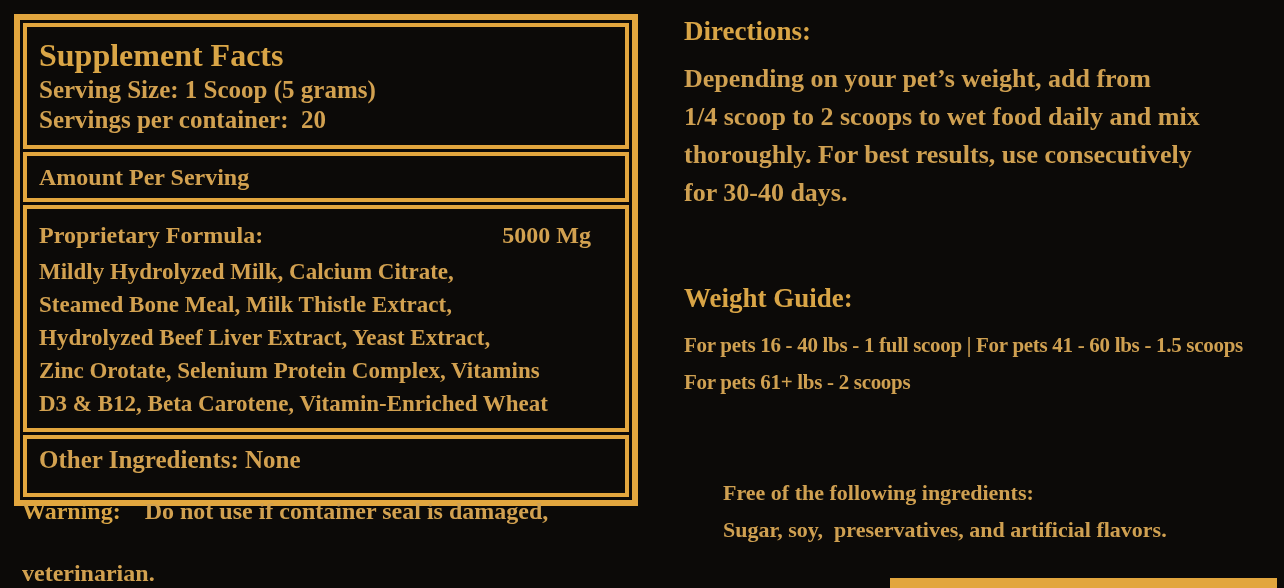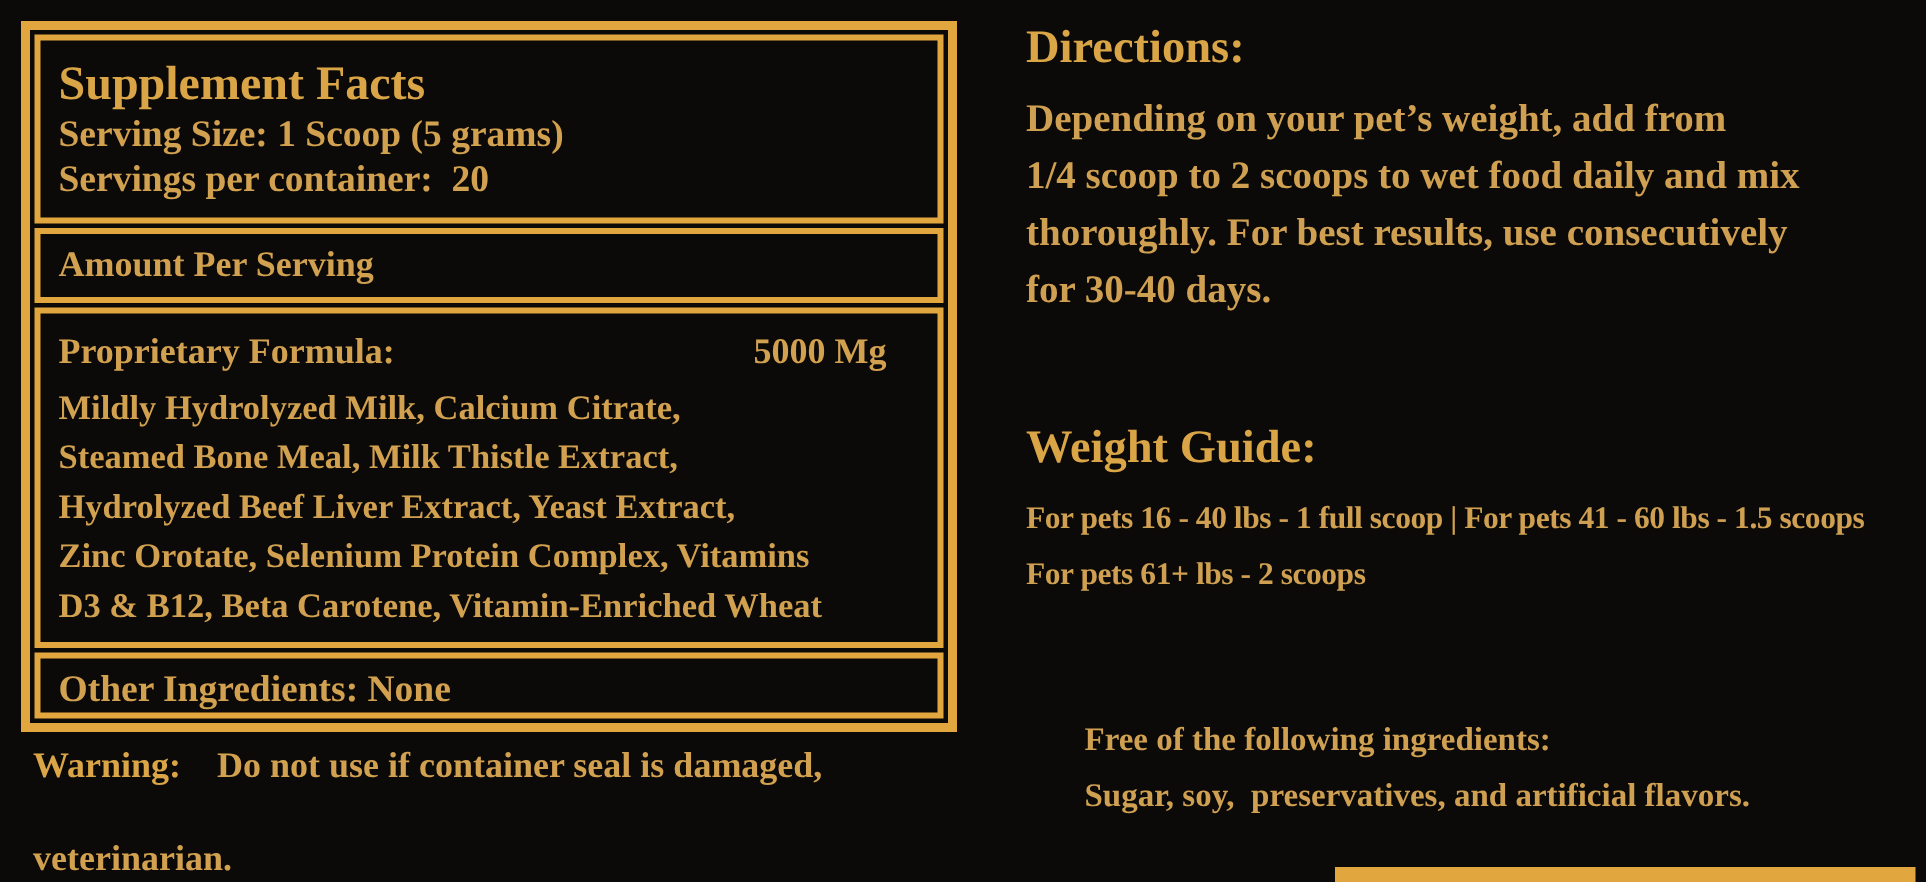--- a/index.html
+++ b/index.html
@@ -58,36 +58,36 @@
     line-height: 32px;
     margin-top: 8px;
     margin-bottom: 4px;
   }
   .formula-amount { margin-right: 22px; }
   .ingredient-line {
     font-size: 23px;
     line-height: 33px;
   }
   .sect3 { padding-bottom: 8px; }
-  .sect4 { padding-top: 6px; padding-bottom: 0; }
+  .sect4 { padding-top: 6px; padding-bottom: 18px; }
   .pre { white-space: pre-wrap; }
 
   
   .warning-note {
     position: absolute;
     left: 22px; top: 496px;
     width: 580px;
     font-size: 24px;
     line-height: 31px;
   }
   .warning-label { margin-right: 24px; color: var(--head-gold); }
 
   
   .right-head {
-    font-size: 31px;
+    font-size: 27px;
     line-height: 34px;
     color: var(--head-gold);
     margin-bottom: 12px;
   }
   .directions-block {
     position: absolute;
     left: 684px; top: 14px;
     width: 586px;
   }
   .directions-line {

